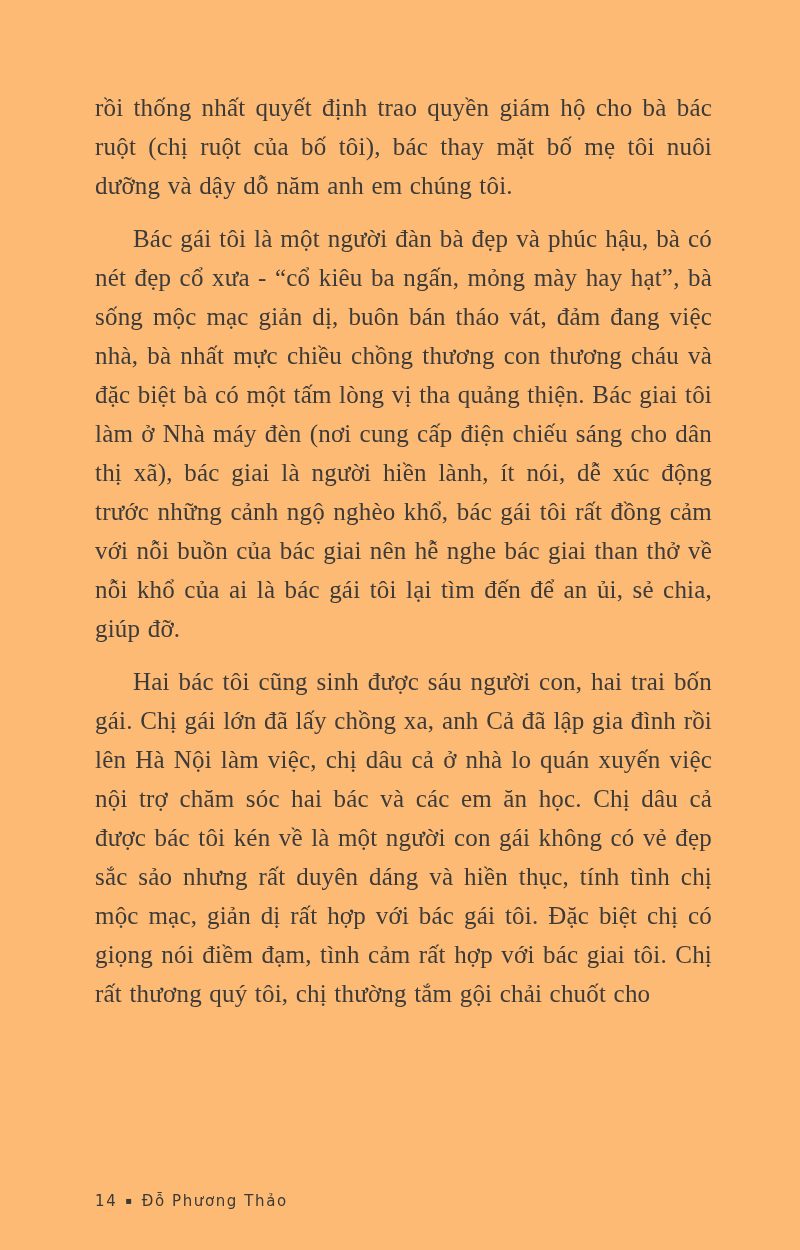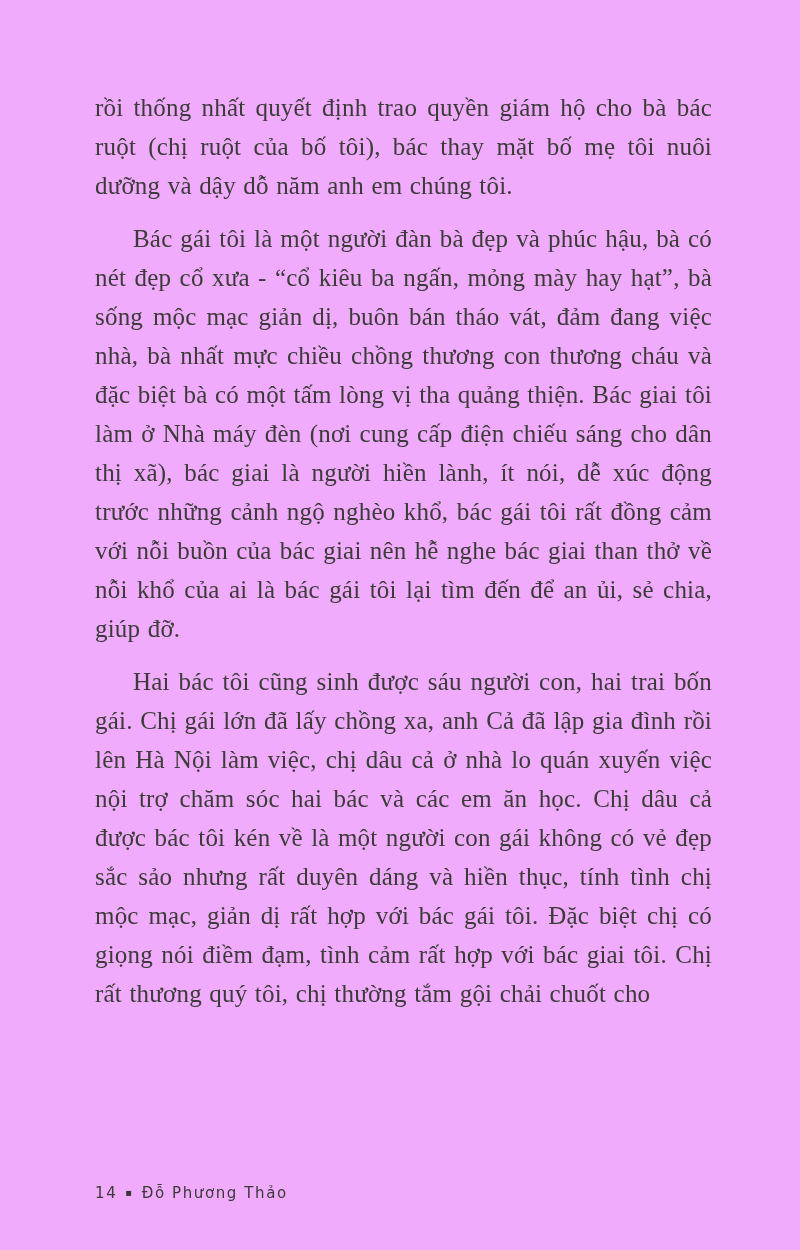--- a/index.html
+++ b/index.html
@@ -4,21 +4,21 @@
 <style>
   html, body {
     margin: 0;
     padding: 0;
     background: #ffffff;
   }
   .page {
     position: relative;
     width: 800px;
     height: 1250px;
-    background: #f0abfc;
+    background: #fdba74;
     overflow: hidden;
     font-family: "Liberation Serif", "DejaVu Serif", serif;
     color: #3c3b39;
   }
   .content {
     position: absolute;
     top: 88px;
     left: 95px;
     right: 88px;
     text-align: justify;
@@ -30,21 +30,21 @@
     text-indent: 38px;
     letter-spacing: 0.2px;
     word-spacing: 1px;
   }
   .para.no-indent {
     text-indent: 0;
   }
   .footer {
     position: absolute;
     left: 95px;
-    bottom: 48px;
+    bottom: 40px;
     font-family: "DejaVu Sans", "Liberation Sans", sans-serif;
     font-size: 15px;
     letter-spacing: 1.6px;
     color: #3a3937;
     display: flex;
     align-items: center;
     gap: 8px;
   }
   .footer .bullet {
     font-size: 10px;

